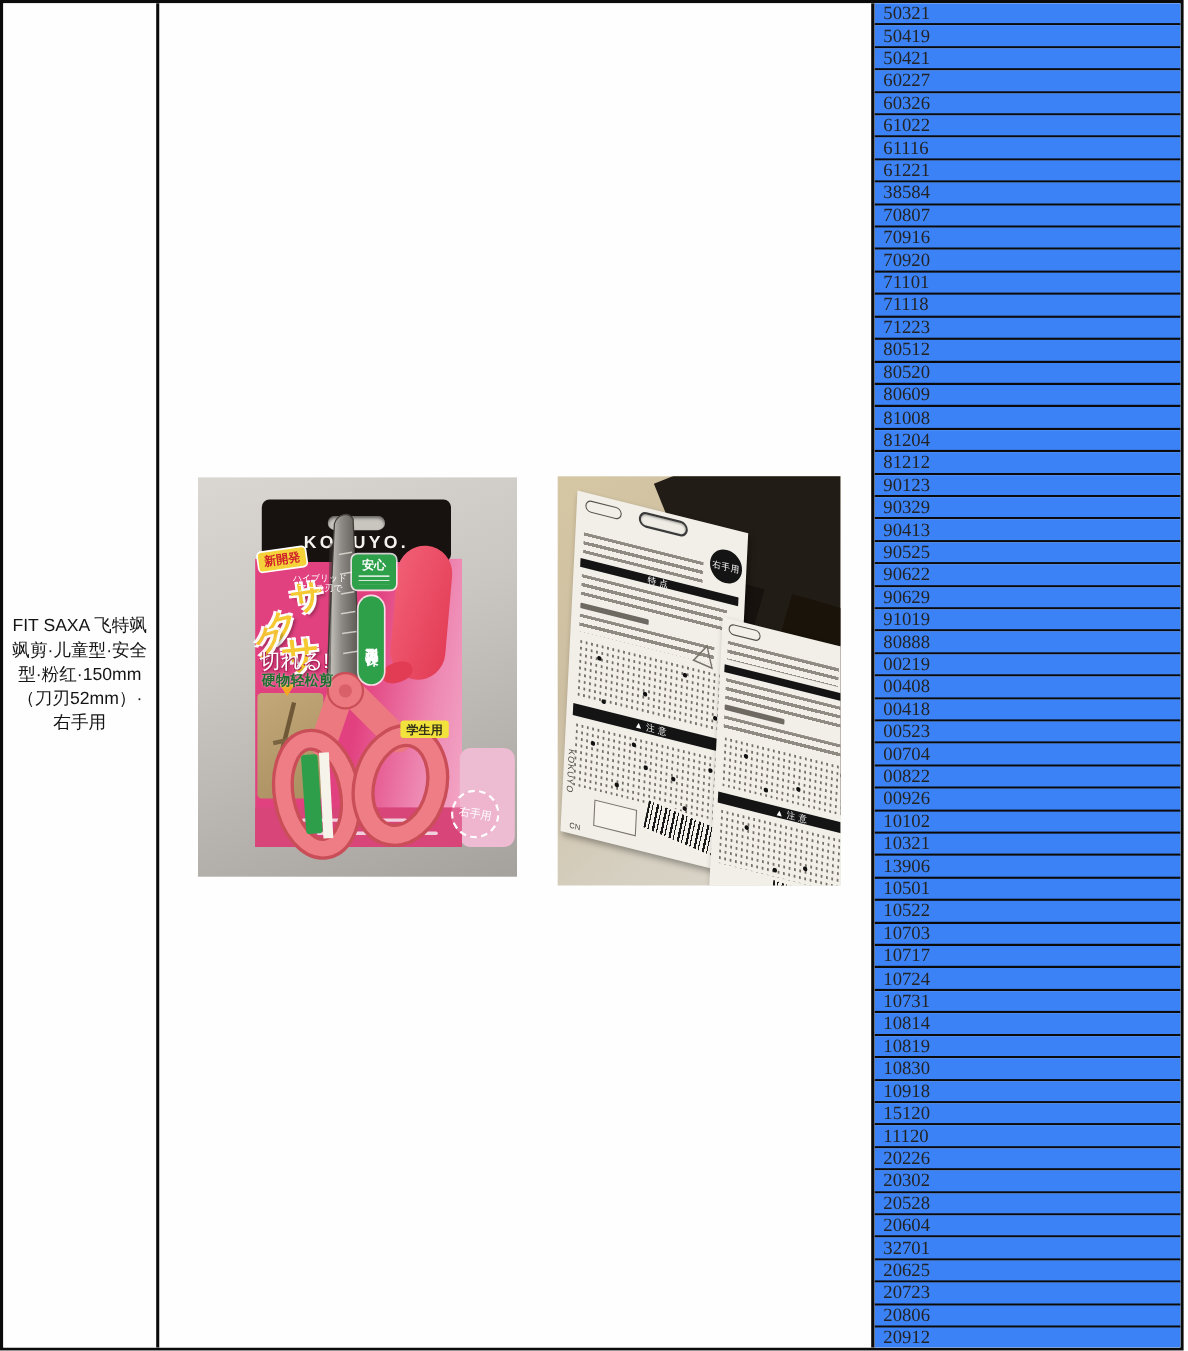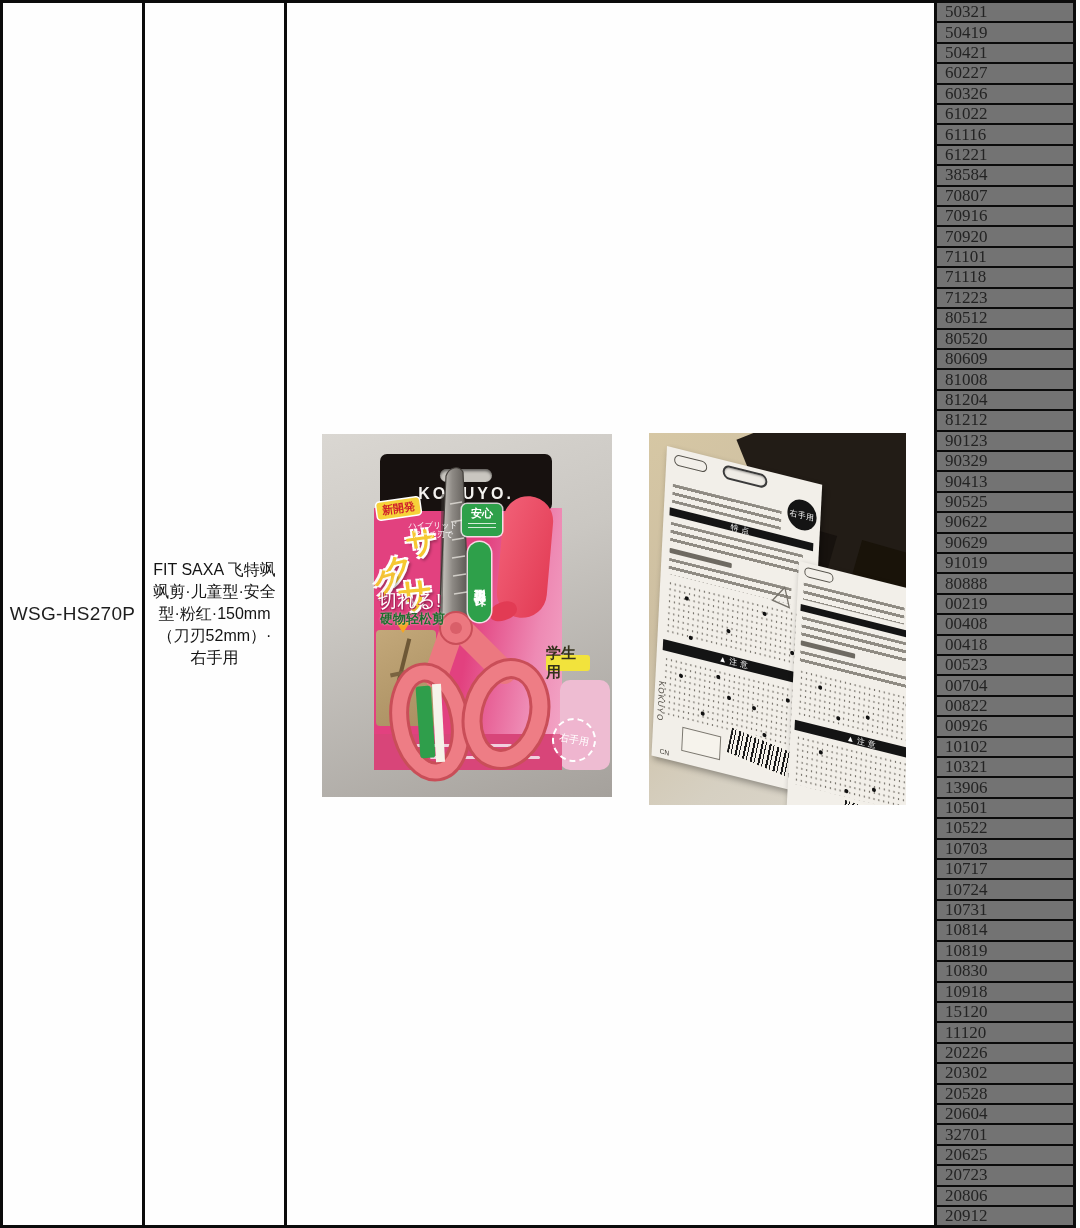--- a/index.html
+++ b/index.html
@@ -17,21 +17,21 @@
   .c-desc { width:142px; display:flex; align-items:center; justify-content:center; }
   .desc-text { font-size:16px; line-height:22px; color:#141414; text-align:center; }
 
   
   .c-photos { width:650px; position:relative; }
 
   
   .c-serials { flex:1; display:flex; flex-direction:column; border-right:none; }
   .serial-cell { flex:1; border-bottom:2px solid #0b0b0b; font-family:"Liberation Serif", serif;
                  font-size:17px; color:#232323; display:flex; align-items:center;
-                 padding-left:8px; background:#737373; overflow:hidden; }
+                 padding-left:8px; background:#3b82f6; overflow:hidden; }
   .serial-cell:last-child { border-bottom:none; }
 
   
   .photo-front { position:absolute; left:35px; top:431px; width:290px; height:363px;
     background:linear-gradient(160deg,#dad7d2 0%,#cac7c2 40%,#a5a19c 100%); overflow:hidden; }
   .pf-header { position:absolute; left:58px; top:20px; width:172px; height:57px;
     background:#17110f; border-radius:7px; z-index:2; }
   .pf-slot { position:absolute; left:60px; top:15px; width:52px; height:13px; border-radius:7px;
     background:#c9c6c0; box-shadow:inset 0 2px 3px #00000088; }
   .pf-brand { position:absolute; left:0; right:0; top:31px; text-align:center; color:#f4f2ef;
@@ -76,22 +76,22 @@
   .pf-arc { position:absolute; left:146px; top:108px; width:23px; height:80px; background:#2ea04a;
     border-radius:12px; z-index:5; color:#fff; font-size:12px; font-weight:bold;
     writing-mode:vertical-rl; text-orientation:upright; display:flex; align-items:center;
     justify-content:center; letter-spacing:1px; box-shadow:0 0 0 1.5px #ffffffcc; }
   .pf-cover { position:absolute; left:178px; top:62px; width:50px; height:122px;
     border-radius:25px; z-index:3; transform:rotate(5deg);
     background:linear-gradient(105deg,#f26077,#e23b54); }
   .pf-cover::after { content:""; position:absolute; left:-6px; bottom:-4px; width:28px; height:18px;
     background:#e23b54; border-radius:45%; transform:rotate(-24deg); }
   .pf-student { position:absolute; left:184px; top:221px; width:44px; height:16px;
-    background:#f2e33c; color:#33301a; font-size:15px; font-weight:bold; display:flex;
-    align-items:center; justify-content:center; border-radius:3px; z-index:6;margin-left:40px; }
+    background:#f2e33c; color:#33301a; font-size:11px; font-weight:bold; display:flex;
+    align-items:center; justify-content:center; border-radius:3px; z-index:6; }
   .pf-hand { position:absolute; left:230px; top:284px; width:44px; height:44px;
     border:2px dashed #ffffff; border-radius:50%; z-index:6; color:#fff; font-size:10px;
     display:flex; align-items:center; justify-content:center; transform:rotate(10deg);
     background:#f3a9c855; }
   .pf-svg { position:absolute; left:0; top:0; z-index:4; }
   .pf-greenstrip { position:absolute; left:96px; top:252px; width:15px; height:72px;
     background:#2f9e4b; z-index:5; border-radius:3px; transform:rotate(-4deg); }
   .pf-tag { position:absolute; left:112px; top:250px; width:9px; height:78px;
     background:#f6f3ea; z-index:5; transform:rotate(-3deg); }
 
@@ -132,23 +132,20 @@
   .barcode { position:absolute; background:
     repeating-linear-gradient(90deg,#1a1a1a 0 2px,#f4f1ea 2px 4px,#1a1a1a 4px 5px,#f4f1ea 5px 8px);
     border:2px solid #f4f1ea; }
 </style>
 </head>
 <body>
 
 <div class="page">
   <div class="frame">
 
-    <div class="cell c-model">
-      <div class="model-text">WSG-HS270P</div>
-    </div>
 
     <div class="cell c-desc">
       <div class="desc-text">
         <div>FIT SAXA 飞特飒</div>
         <div>飒剪·儿童型·安全</div>
         <div>型·粉红·150mm</div>
         <div>（刀刃52mm）·</div>
         <div>右手用</div>
       </div>
     </div>

